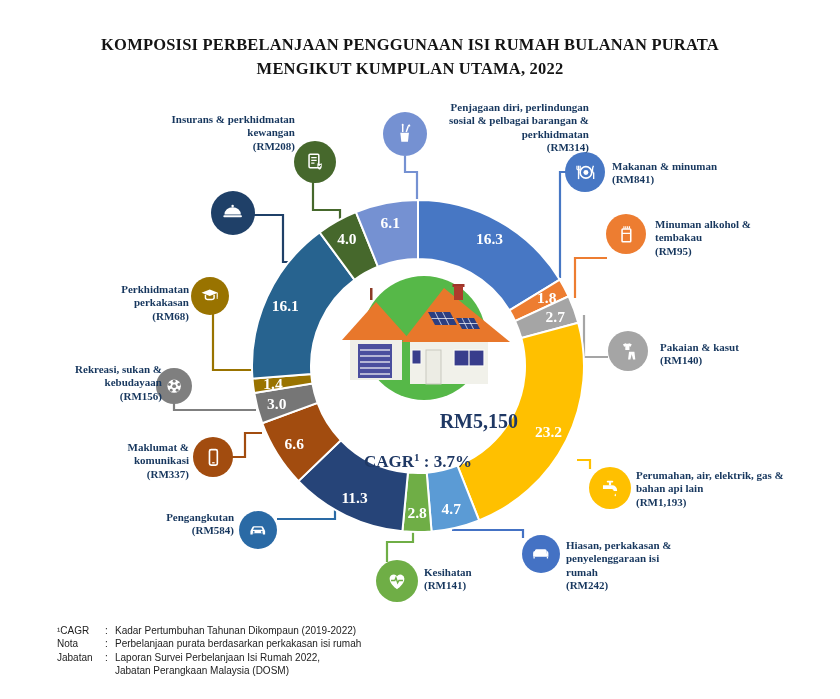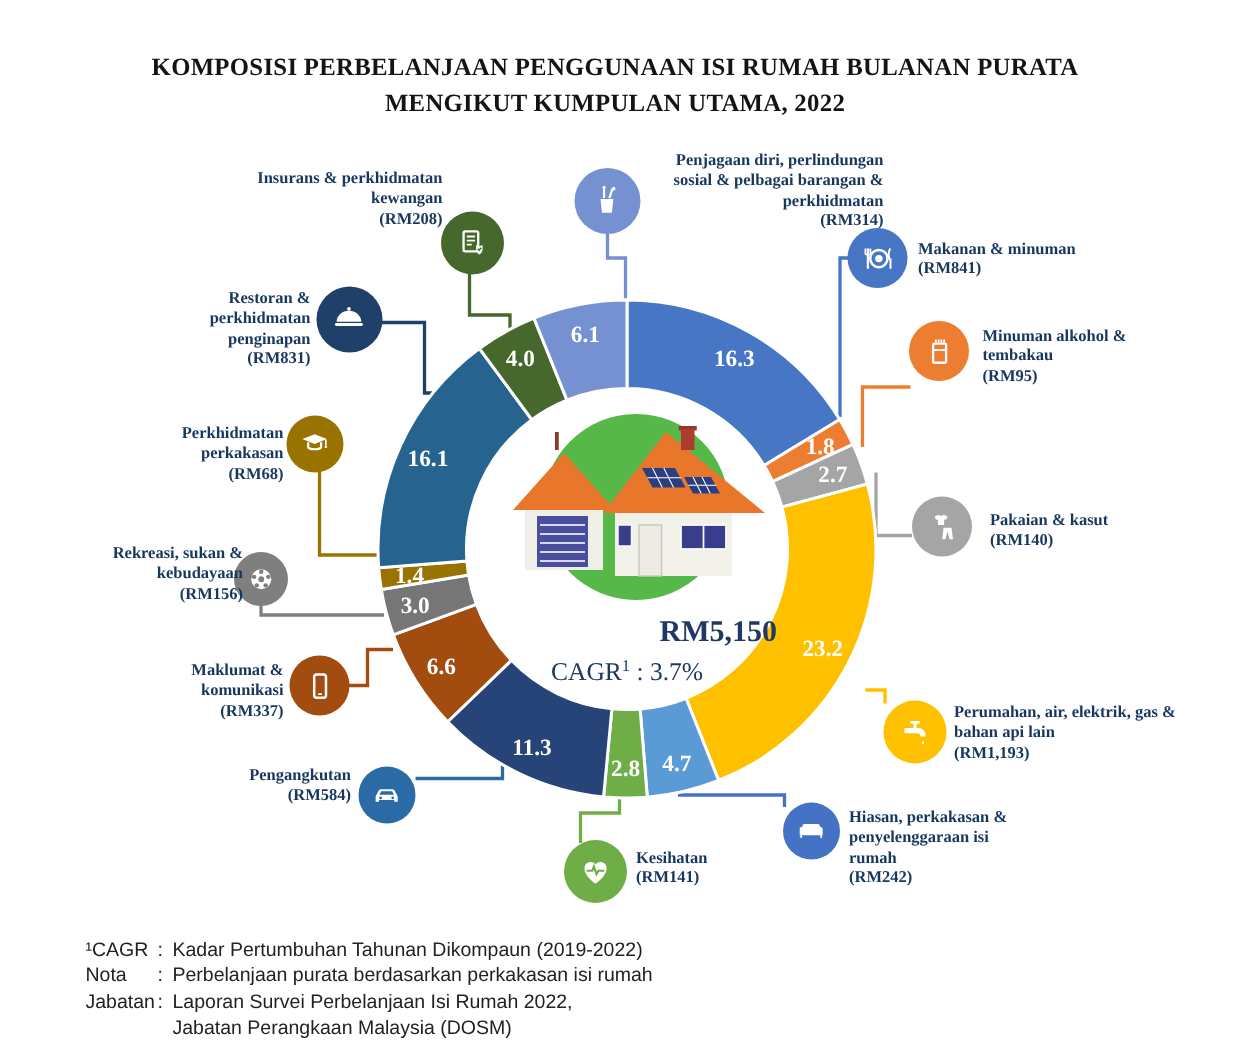--- a/index.html
+++ b/index.html
@@ -9,25 +9,25 @@
          font-weight:bold;font-size:16.5px;line-height:1.45;color:#141414;letter-spacing:.2px;}
   #chart-svg{position:absolute;left:0;top:0;}
   .conn{fill:none;stroke-width:2.2px;}
   .ci{position:absolute;border-radius:50%;display:flex;align-items:center;justify-content:center;}
   .ci svg{width:62%;height:62%;}
   .ct{position:absolute;font-weight:bold;font-size:11px;line-height:1.22;color:#17375E;}
   .ct.right{text-align:right;}
   .ct .rm{display:block;}
   .center-total{position:absolute;left:318px;top:410px;width:200px;text-align:right;
         font-weight:bold;font-size:20px;color:#1F3864;}
-  .center-cagr{position:absolute;left:298px;top:438px;width:240px;text-align:center;
-        font-weight:normal;font-size:17px;color:#1F3864;}
+  .center-cagr{position:absolute;left:298px;top:451px;width:240px;text-align:center;
+        font-weight:bold;font-size:17px;color:#1F3864;}
   .center-cagr sup{font-size:11px;vertical-align:6px;}
   .footer{position:absolute;left:57px;top:624px;font-family:"Liberation Sans",sans-serif;
-        font-size:13px;color:#222;line-height:1.34;}
+        font-size:10px;color:#222;line-height:1.34;}
   .frow{display:flex;}
   .frow .term{width:48px;flex:0 0 48px;}
   .frow .sep{width:10px;flex:0 0 10px;}
   .seg-label{font-family:"Liberation Serif",serif;font-weight:bold;font-size:15.5px;fill:#ffffff;}
 </style>
 </head>
 <body>
 
 <div class="stage">
 
@@ -240,24 +240,20 @@
     <span class="rm">(RM337)</span>
   </div>
   <div class="ct right" style="left:62px;top:363px;width:100px">
     <span>Rekreasi, sukan &amp; kebudayaan</span>
     <span class="rm">(RM156)</span>
   </div>
   <div class="ct right" style="left:97px;top:283px;width:92px">
     <span>Perkhidmatan perkakasan</span>
     <span class="rm">(RM68)</span>
   </div>
-  <div class="ct right" style="left:105px;top:193px;width:102px">
-    <span>Restoran &amp; perkhidmatan penginapan</span>
-    <span class="rm">(RM831)</span>
-  </div>
   <div class="ct right" style="left:159px;top:113px;width:136px">
     <span>Insurans &amp; perkhidmatan kewangan</span>
     <span class="rm">(RM208)</span>
   </div>
   <div class="ct right" style="left:444px;top:101px;width:145px">
     <span>Penjagaan diri, perlindungan sosial &amp; pelbagai barangan &amp; perkhidmatan</span>
     <span class="rm">(RM314)</span>
   </div>
 
   <div class="center-total">RM5,150</div>

